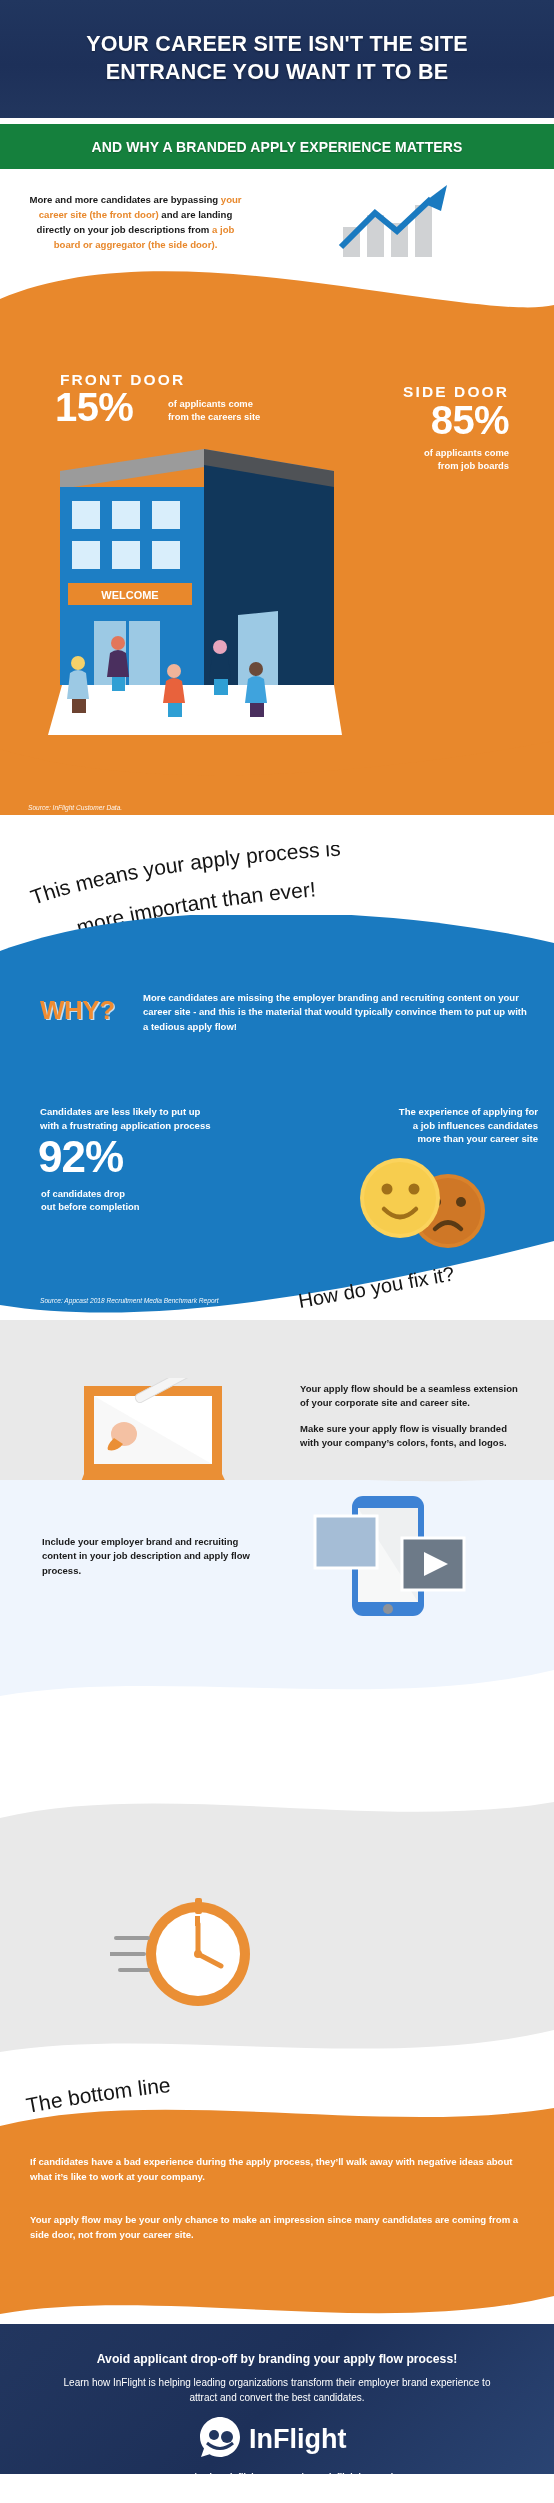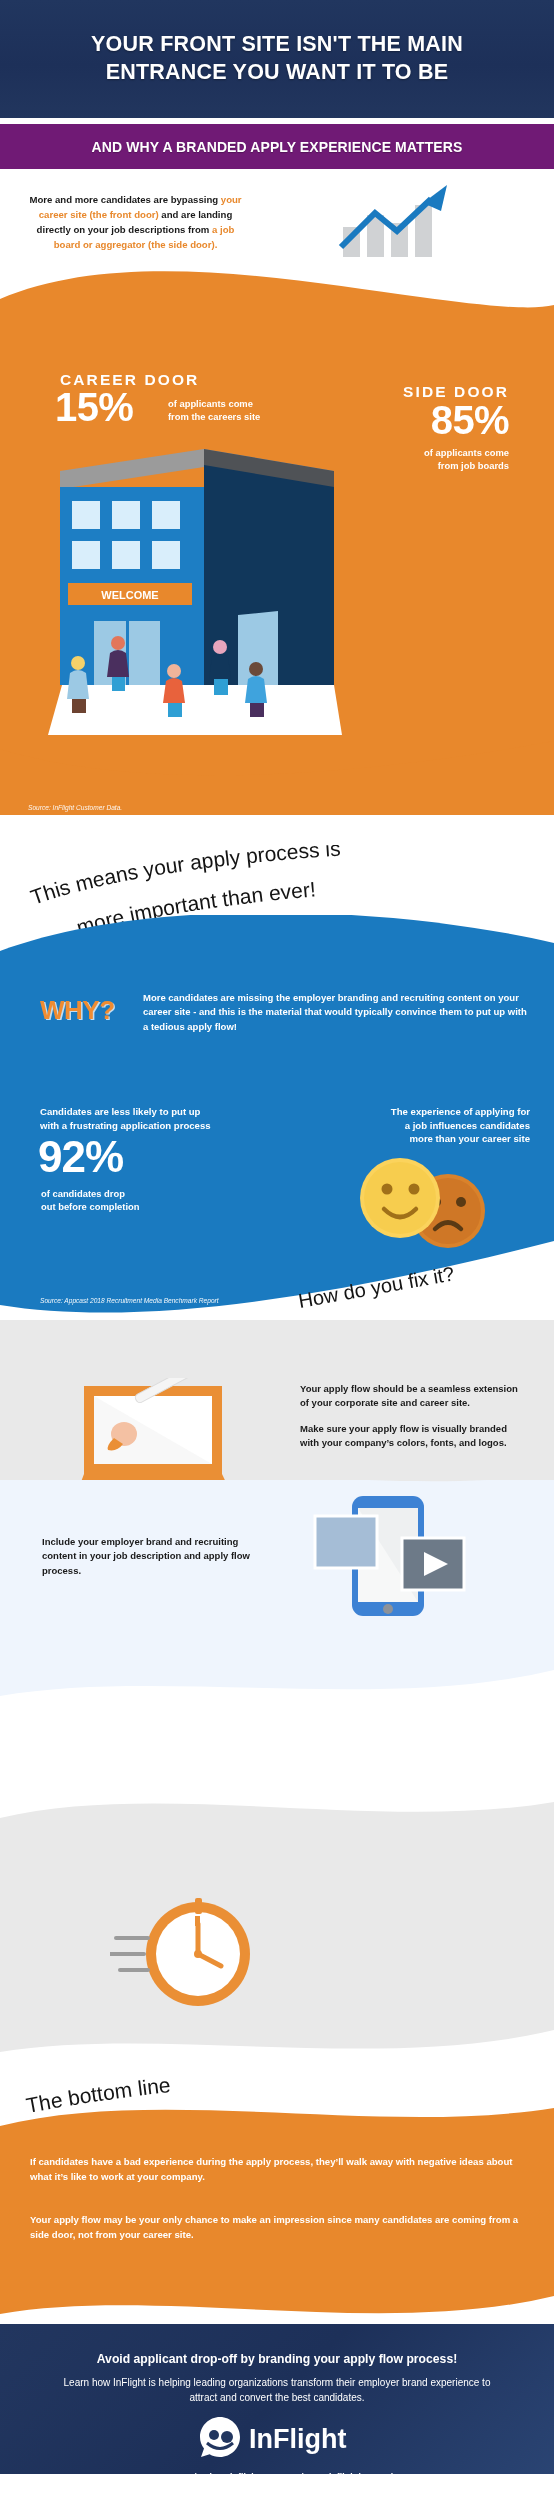--- a/index.html
+++ b/index.html
@@ -17,21 +17,21 @@
     background: linear-gradient(180deg, #21365f 0%, #1d3059 55%, #22365e 100%);
     display: flex; align-items: center; justify-content: center;
   }
   .hero h1 {
     color: #fff; font-size: 21.5px; font-weight: bold; letter-spacing: .2px;
     text-align: center; line-height: 1.30; text-shadow: 0 1px 2px rgba(0,0,0,.35);
     padding: 0 18px;
   }
   .subbanner {
     position: absolute; left: 0; top: 124px; width: 554px; height: 45px;
-    background: #701a75; display: flex; align-items: center; justify-content: center;
+    background: #15803d; display: flex; align-items: center; justify-content: center;
   }
   .subbanner h2 {
     color: #fff; font-size: 14px; font-weight: bold; letter-spacing: .1px; text-align: center;
     text-shadow: 0 1px 1px rgba(0,0,0,.25);
   }
 
   
   .intro {
     position: absolute; left: 0; top: 169px; width: 554px; height: 108px;
     background: #fff;
@@ -102,21 +102,21 @@
   }
   .why-pct {
     position: absolute; left: 38px; top: 220px;
     color: #fff; font-size: 44px; font-weight: bold; line-height: 1; letter-spacing: -1px;
   }
   .why-pct-sub {
     position: absolute; left: 41px; top: 272px; width: 210px;
     color: #fff; font-size: 9.4px; font-weight: bold; line-height: 1.42;
   }
   .why-right-head {
-    position: absolute; left: 300px; top: 190px; width: 230px; text-align: right;
+    position: absolute; left: 308px; top: 190px; width: 230px; text-align: right;
     color: #fff; font-size: 9.6px; font-weight: bold; line-height: 1.42;
   }
   .faces { position: absolute; left: 352px; top: 238px; width: 150px; height: 96px; }
   .source-2 {
     position: absolute; left: 40px; top: 382px;
     color: #fff; font-size: 6.6px; font-style: italic; opacity: .95;
   }
 
   
   .fix-head { position: absolute; left: 0; top: 1250px; width: 554px; height: 70px; }
@@ -169,21 +169,21 @@
     color: #fff; font-size: 8.6px; font-weight: bold; letter-spacing: .1px;
   }
 </style>
 </head>
 <body>
 
 <div class="page">
 
   <div class="hero">
     <h1>
-      <span>YOUR FRONT SITE ISN'T THE MAIN</span><br>
+      <span>YOUR CAREER SITE ISN'T THE SITE</span><br>
       <span>ENTRANCE YOU WANT IT TO BE</span>
     </h1>
   </div>
 
   <div class="subbanner">
     <h2>AND WHY A BRANDED APPLY EXPERIENCE MATTERS</h2>
   </div>
 
   <div class="intro">
     <div class="intro-text">
@@ -254,21 +254,21 @@
         <path d="M170,222 q8,-6 16,0 l3,22 h-22 z" fill="#11375b"></path>
         <rect x="172" y="244" width="14" height="16" fill="#2f9fd4"></rect>
       </g>
       <g>
         <circle cx="214" cy="234" r="7" fill="#6b4a3a"></circle>
         <path d="M206,244 q8,-6 16,0 l3,24 h-22 z" fill="#3fa3dd"></path>
         <rect x="208" y="268" width="14" height="14" fill="#4a2f5e"></rect>
       </g>
     </svg>
 
-    <div class="front-door-label">CAREER DOOR</div>
+    <div class="front-door-label">FRONT DOOR</div>
     <div class="front-door-pct">15%</div>
     <div class="front-door-sub">
       <span>of applicants come</span><br>
       <span>from the careers site</span>
     </div>
 
     <div class="side-door-label">SIDE DOOR</div>
     <div class="side-door-pct">85%</div>
     <div class="side-door-sub">
       <span>of applicants come</span><br>

